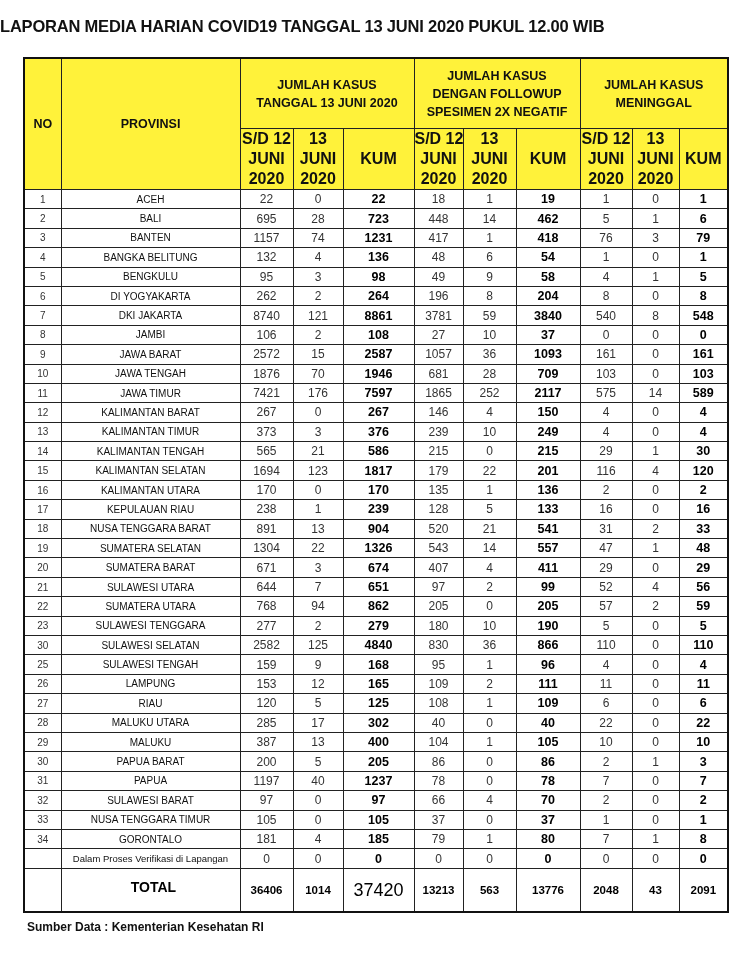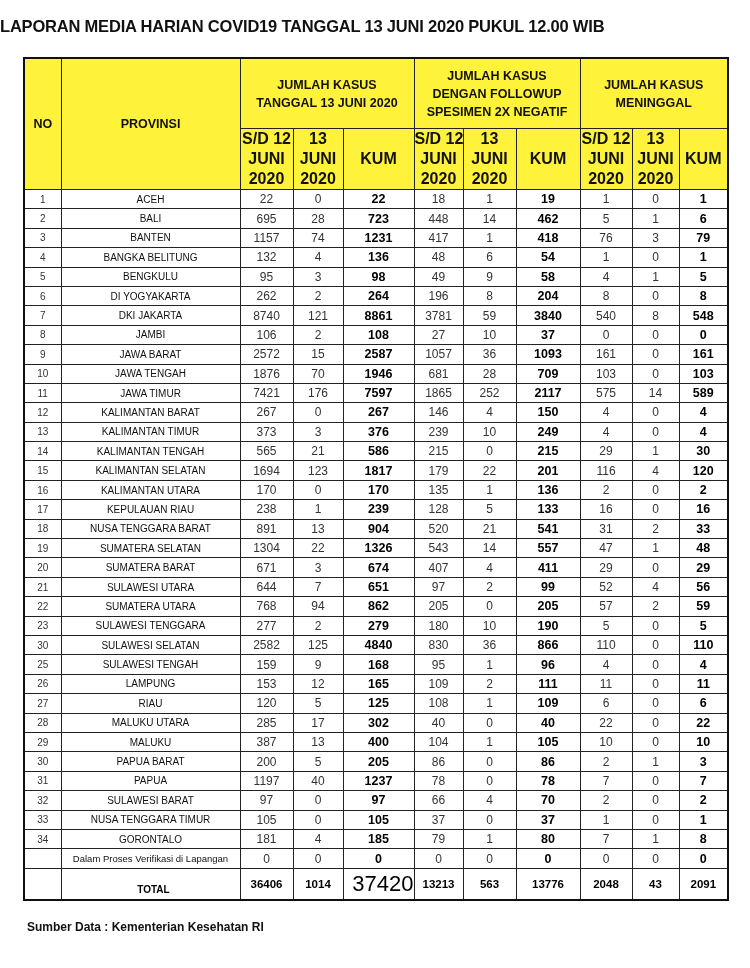--- a/index.html
+++ b/index.html
@@ -12,22 +12,22 @@
   th.grp { height: 69px; font-size: 12.5px; line-height: 18px; }
   th.sub { height: 60px; font-size: 16px; line-height: 20px; }
   th.big { font-size: 12.5px; }
   td { height: 18.4px; font-size: 12px; text-align: center; vertical-align: middle; font-family: "Liberation Sans", sans-serif; color: #333; }
   td.no { font-size: 10px; }
   td.prov { text-align: center; padding-left: 2px; font-size: 10px; color: #111; }
   td.kum { font-weight: bold; color: #000; font-size: 12.5px; }
   tr.pending td { height: 19px; }
   tr.pending td.prov { font-size: 9.5px; }
   tr.total td { height: 26px; font-weight: bold; font-size: 11.5px; color: #000; vertical-align: middle; }
-  tr.total td.prov { font-size: 10px; padding-left: 6px; vertical-align: bottom; padding-bottom: 4px; }
-  tr.total td.hero { font-weight: normal; font-size: 22px; text-align: right; }
+  tr.total td.prov { font-size: 14px; padding-left: 6px; vertical-align: bottom; padding-bottom: 16px; }
+  tr.total td.hero { font-weight: normal; font-size: 18px; }
   .source { position: absolute; left: 27px; top: 920px; font-weight: bold; font-size: 12px; color: #111; }
 </style>
 </head>
 <body>
 
 <div class="title">LAPORAN MEDIA HARIAN COVID19 TANGGAL 13 JUNI 2020 PUKUL 12.00 WIB</div>
 <div class="subtitle">data dapat berubah sesuai hasil verifikasi</div>
 
 <table class="report">
   <colgroup>

